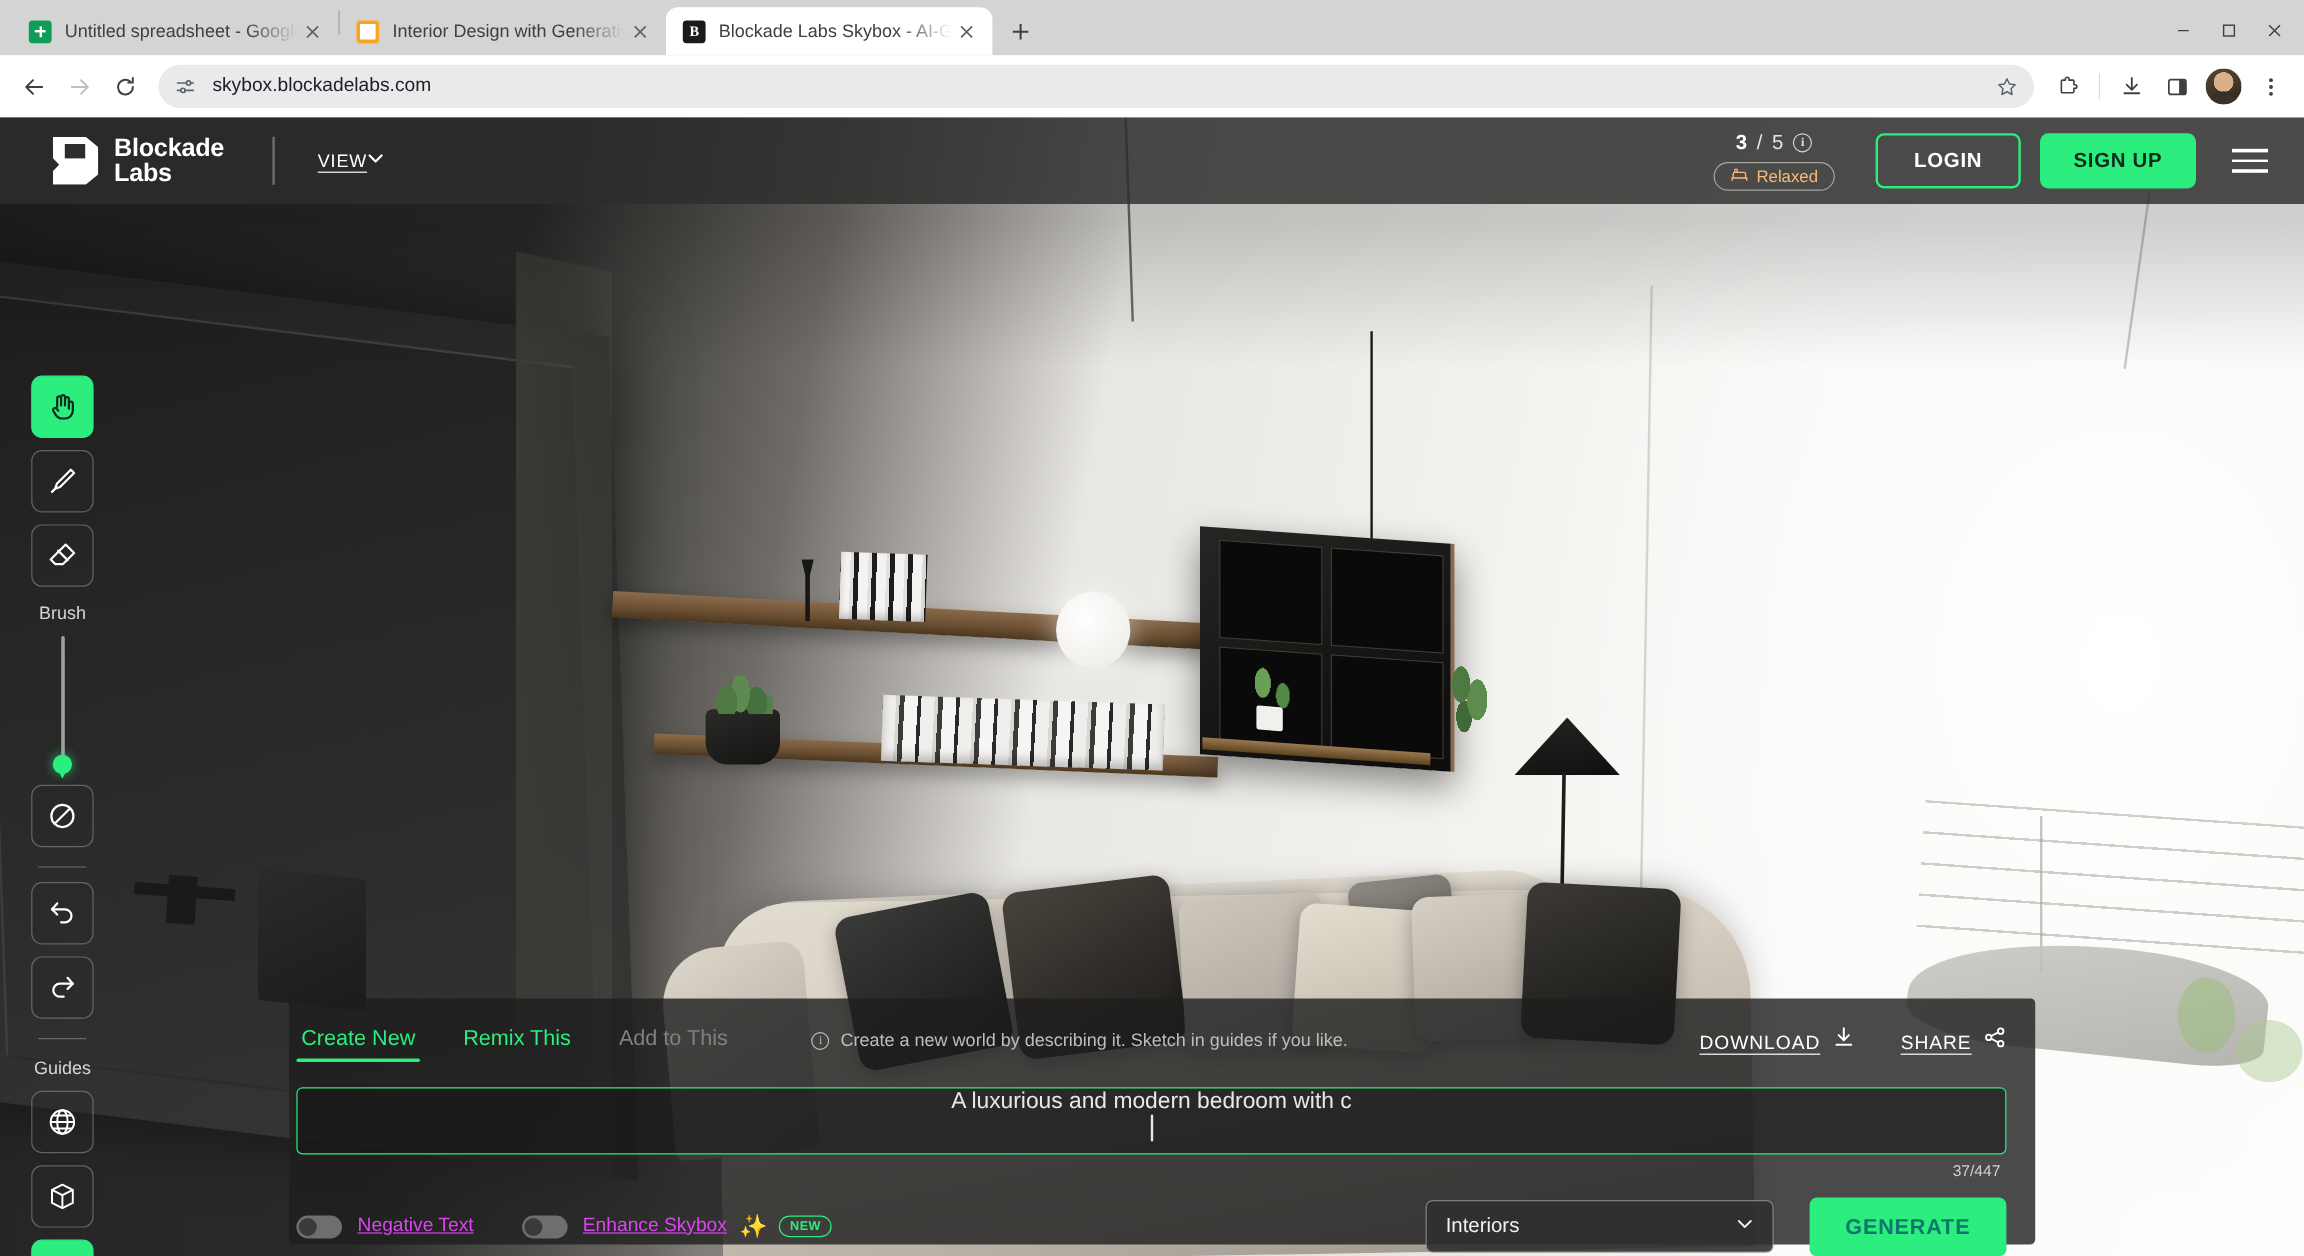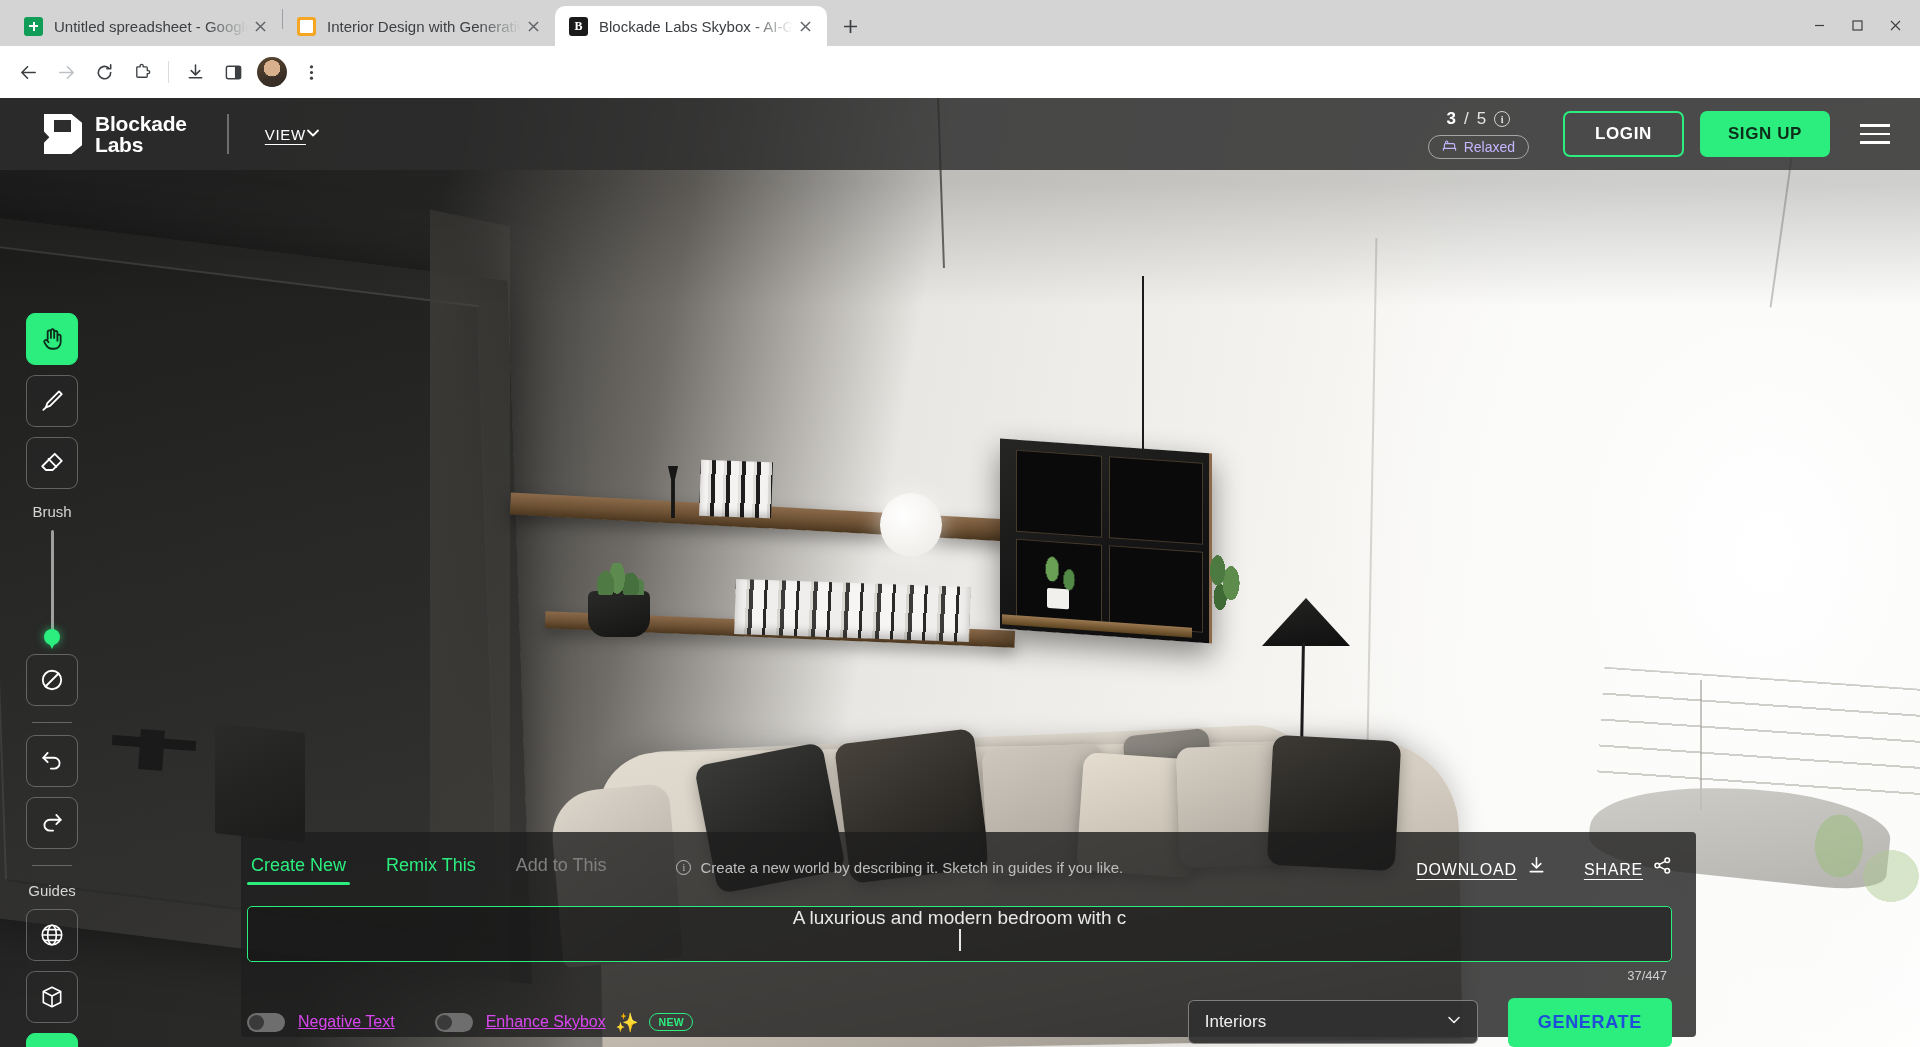--- a/index.html
+++ b/index.html
@@ -413,21 +413,21 @@
     width: 16px; height: 16px; border-radius: 50%;
     border: 1.4px solid rgba(255,255,255,.75);
     display: flex; align-items: center; justify-content: center;
     font-size: 10px; font-weight: bold; color: rgba(255,255,255,.85);
     font-family: "Liberation Serif", serif;
   }
   .relaxed-badge {
     display: flex; align-items: center; gap: 7px;
     border: 1px solid rgba(255,255,255,.5);
     border-radius: 14px; padding: 3px 13px;
-    color: #c4b5fd; font-size: 14px;
+    color: #fdba74; font-size: 14px;
   }
   .btn-login {
     border: 2px solid #2bee7e; border-radius: 7px;
     color: #fff; font-size: 17px; font-weight: bold;
     letter-spacing: .6px;
     padding: 11px 30px; background: transparent;
     margin-right: 16px;
   }
   .btn-signup {
     border: none; border-radius: 7px;
@@ -580,21 +580,21 @@
     border: 1px solid rgba(255,255,255,.38);
     border-radius: 6px;
     background: rgba(48,48,48,.9);
     display: flex; align-items: center; justify-content: space-between;
     padding: 0 16px;
     color: #f0f0f0; font-size: 17px;
     margin-right: 30px;
   }
   .btn-generate {
     border: none; border-radius: 6px;
-    background: #2bee7e; color: #1d4ed8;
+    background: #2bee7e; color: #0f766e;
     font-size: 18px; font-weight: bold; letter-spacing: .7px;
     padding: 14px 30px;
   }
   .chev { width: 14px; height: 14px; }
 </style>
 </head>
 <body>
 
 <div class="browser-chrome">
 
@@ -668,20 +668,35 @@
           <path d="M3 10 H17 M11 4 L17 10 L11 16" stroke="currentColor" stroke-width="1.7" fill="none" stroke-linecap="round" stroke-linejoin="round"></path>
         </svg>
     </div>
     <div class="nav-btn">
       <svg width="19" height="19" viewBox="0 0 20 20">
           <path d="M16.5 10 A6.5 6.5 0 1 1 14 5" stroke="currentColor" stroke-width="1.7" fill="none" stroke-linecap="round"></path>
           <path d="M16.5 2 V6 H12.5" stroke="currentColor" stroke-width="1.7" fill="none" stroke-linecap="round" stroke-linejoin="round"></path>
         </svg>
     </div>
 
+    <div class="omnibox">
+      <span style="display:flex;color:#5f6368;">
+        <svg width="17" height="17" viewBox="0 0 18 18">
+            <path d="M2 5.5 H10 M13.5 5.5 H16 M2 12 H5 M8.5 12 H16" stroke="currentColor" stroke-width="1.4" stroke-linecap="round"></path>
+            <circle cx="11.8" cy="5.5" r="1.9" fill="none" stroke="currentColor" stroke-width="1.4"></circle>
+            <circle cx="6.8" cy="12" r="1.9" fill="none" stroke="currentColor" stroke-width="1.4"></circle>
+          </svg>
+      </span>
+      <span class="omni-url">skybox.blockadelabs.com</span>
+      <span class="omni-star">
+        <svg width="17" height="17" viewBox="0 0 18 18">
+            <path d="M9 1.8 L11.2 6.4 L16.2 7.1 L12.6 10.6 L13.5 15.6 L9 13.2 L4.5 15.6 L5.4 10.6 L1.8 7.1 L6.8 6.4 Z" fill="none" stroke="currentColor" stroke-width="1.3" stroke-linejoin="round"></path>
+          </svg>
+      </span>
+    </div>
 
     <div class="nav-btn">
       <svg width="19" height="19" viewBox="0 0 20 20">
           <path d="M7.5 3 a1.6 1.6 0 0 1 3.2 0 V4 H14 a1 1 0 0 1 1 1 V8 h1 a1.6 1.6 0 0 1 0 3.2 H15 V14 a1 1 0 0 1 -1 1 H5 a1 1 0 0 1 -1 -1 V5 a1 1 0 0 1 1 -1 h2.5 Z" fill="none" stroke="currentColor" stroke-width="1.4" stroke-linejoin="round"></path>
         </svg>
     </div>
     <div class="tb-sep"></div>
     <div class="nav-btn">
       <svg width="19" height="19" viewBox="0 0 20 20">
           <path d="M10 2 V12 M5.5 8 L10 12.5 L14.5 8" stroke="currentColor" stroke-width="1.6" fill="none" stroke-linecap="round" stroke-linejoin="round"></path>

